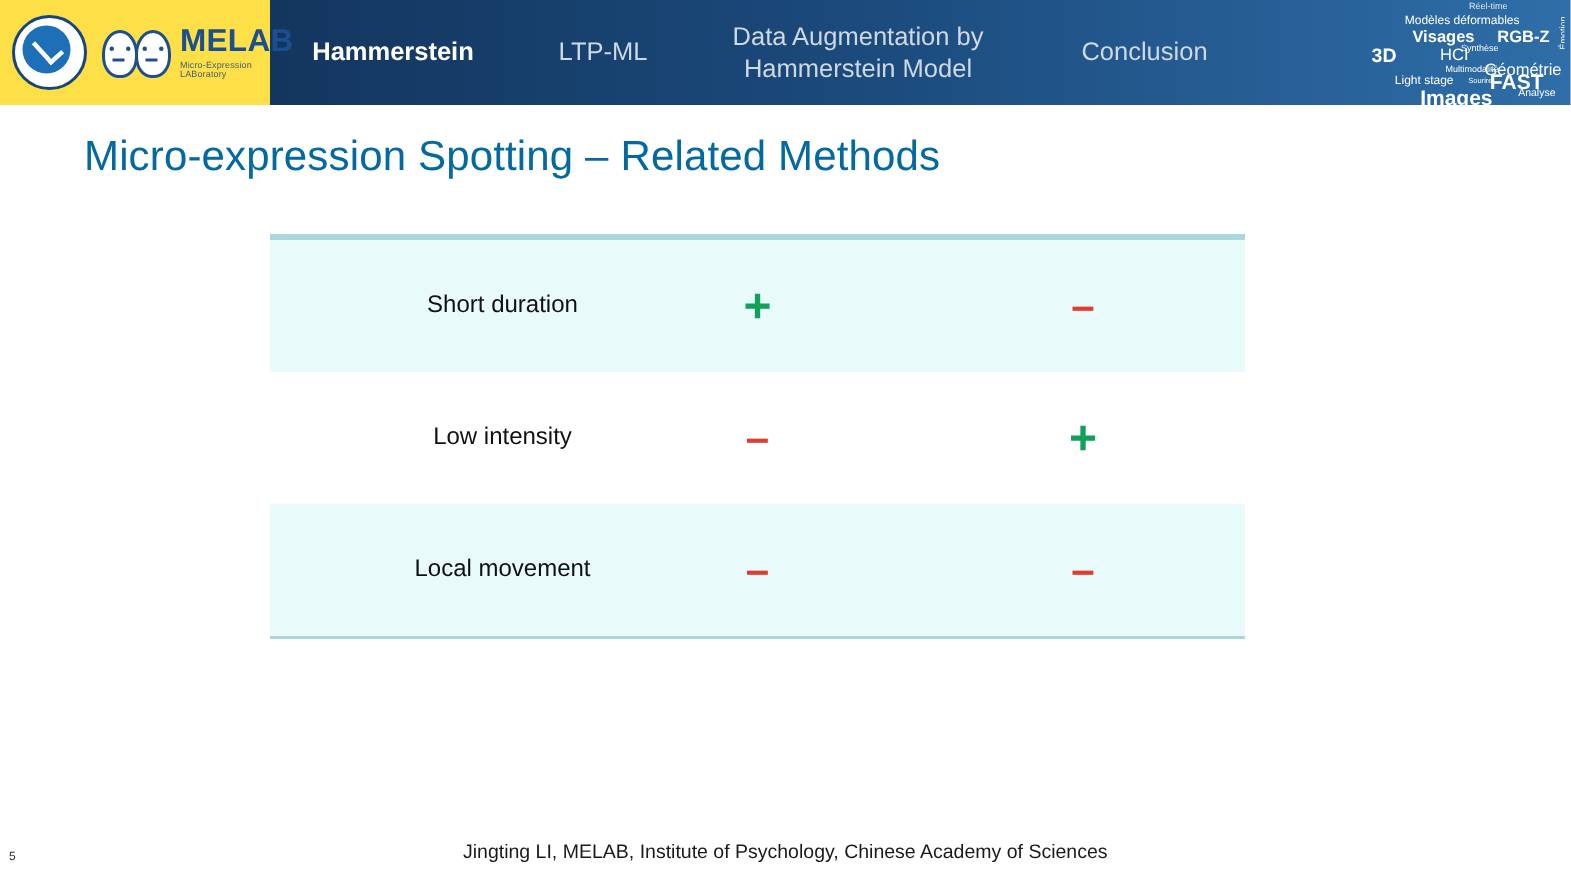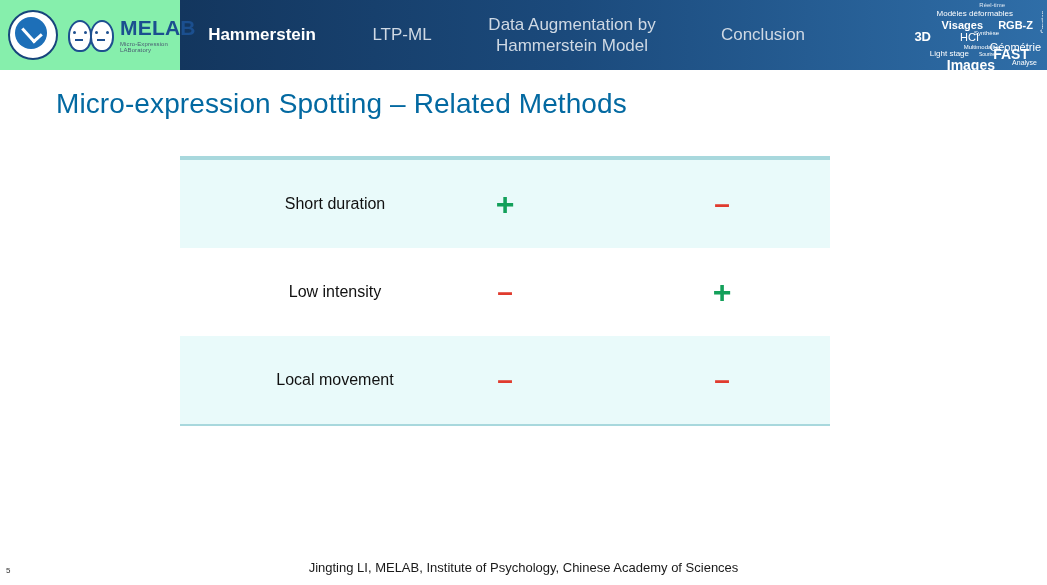--- a/index.html
+++ b/index.html
@@ -27,21 +27,21 @@
     position: absolute;
     left: 180px; top: 0;
     width: 867px;
     height: 70px;
     background: linear-gradient(90deg, #13365e 0%, #1b4a7c 45%, #2f6ea8 100%);
   }
   .logo-zone {
     position: absolute;
     left: 0; top: 0;
     width: 180px; height: 70px;
-    background: #86efac;
+    background: #fde047;
     display: flex;
     align-items: center;
   }
   .logo-seal {
     width: 46px; height: 46px;
     border-radius: 50%;
     border: 2px solid #17457c;
     margin-left: 8px;
     position: relative;
     background: #ffffff;

